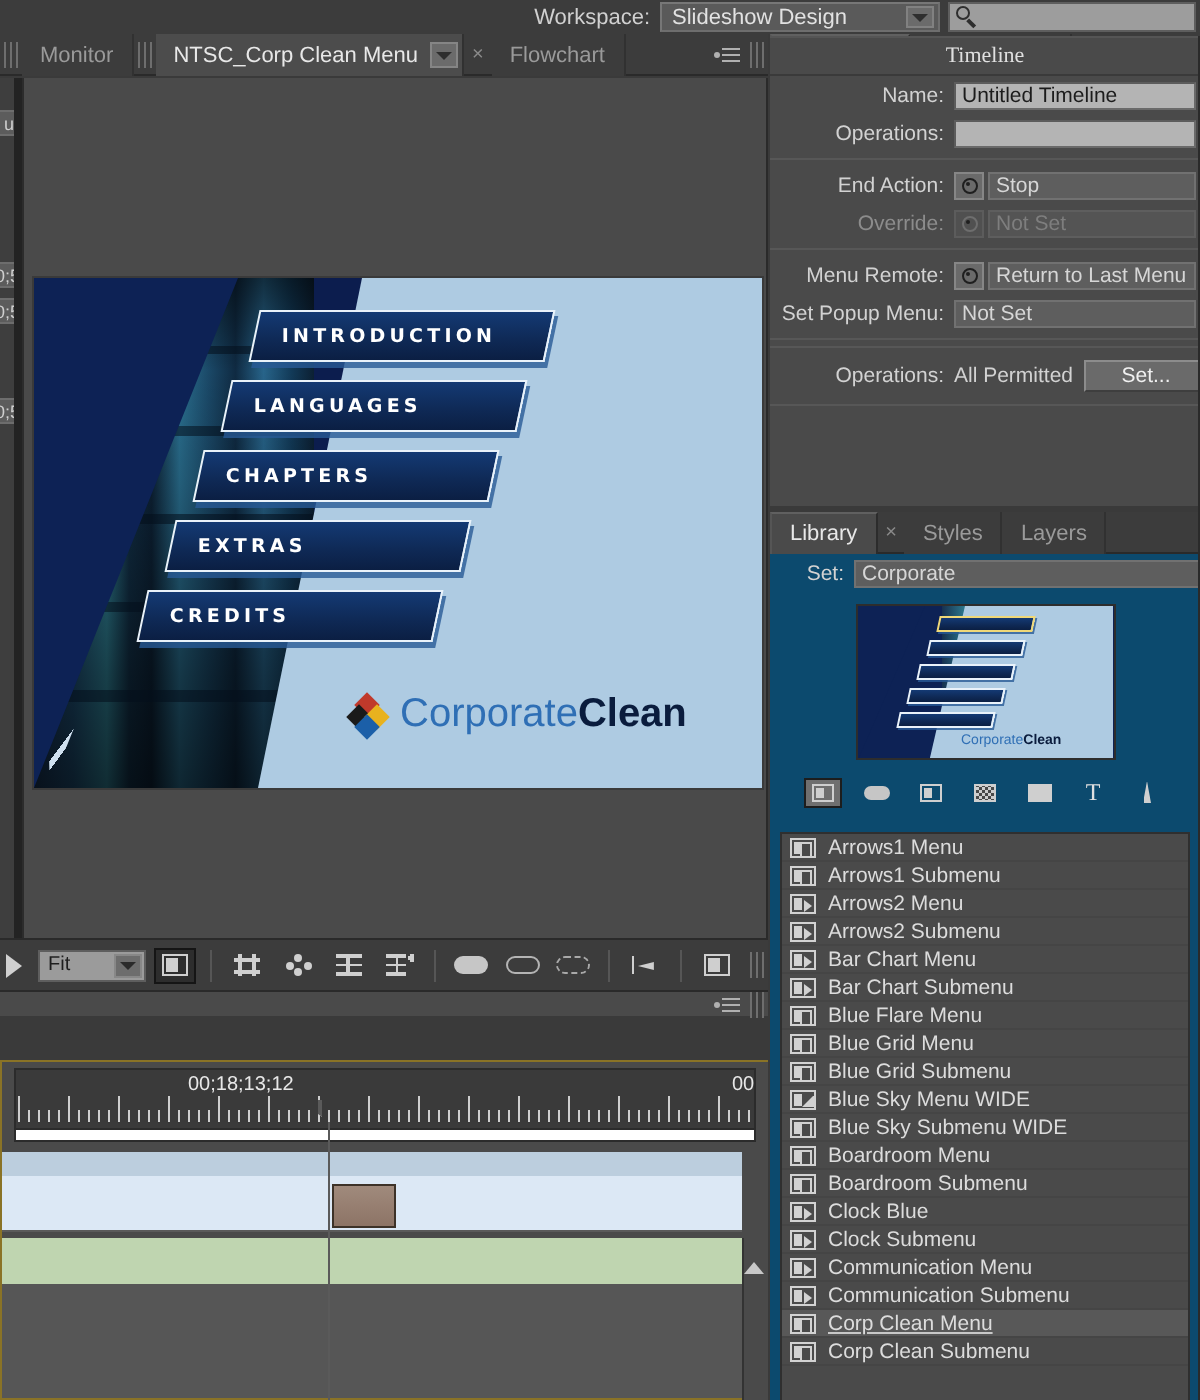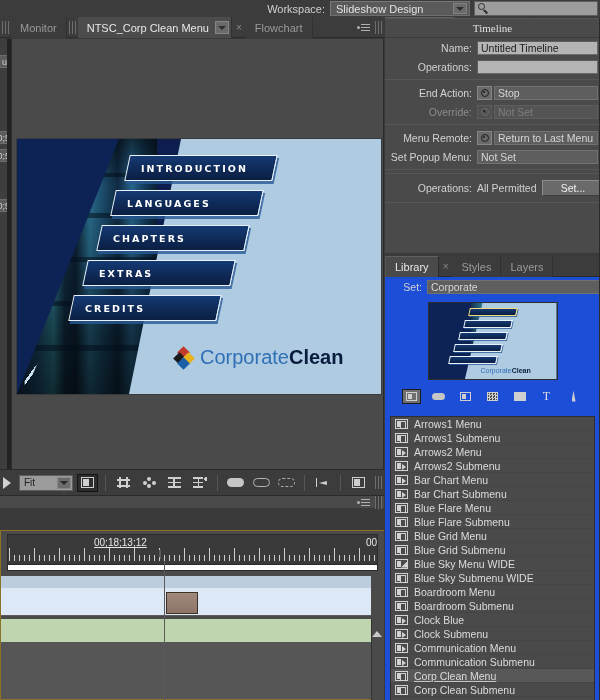--- a/index.html
+++ b/index.html
@@ -321,21 +321,21 @@
     width: 62px; height: 16px; background: #6a6a6a;
     border: 1px solid #8c8c8c; border-bottom-color: #3e3e3e; border-right-color: #3e3e3e;
     color: #f0f0f0; font-size: 10.5px;
     display: flex; align-items: center; justify-content: center;
     margin-left: auto; margin-right: -6px;
   }
 
   
   .library {
     position: absolute; left: 385px; top: 256px; width: 215px; height: 444px;
-    background: #1d4ed8;
+    background: #0c4a6e;
   }
   .lib-setrow { display: flex; align-items: center; height: 20px; padding-right: 0; }
   .lib-setlabel { width: 42px; text-align: right; padding-right: 5px; color: #d2d2d2; font-size: 10.5px; }
   .lib-preview {
     margin: 5px auto 0; width: 130px; height: 78px;
     border: 1px solid #2d2d2d; background: #0d2255; position: relative; overflow: hidden;
   }
   .lib-toolbar {
     height: 22px; display: flex; align-items: center; justify-content: center;
     gap: 8px; margin-top: 5px;
@@ -567,21 +567,21 @@
             <span></span>
             <span></span>
           </span>
       </div>
       <span class="gripper"></span>
     </div>
   </div>
 
   <div class="timeline">
     <div class="tl-ruler">
-      <span class="tl-tc" style="left:86px;text-decoration:underline;">00;18;13;12</span>
+      <span class="tl-tc" style="left:86px;">00;18;13;12</span>
       <span class="tl-tc" style="left:310px;margin-left:48px;">00;36;26;2</span>
       <span class="tl-ticks" id="ticks">
           <span style="left:1px;height:13px;"></span>
           <span style="left:6px;height:6px;"></span>
           <span style="left:11px;height:6px;"></span>
           <span style="left:16px;height:6px;"></span>
           <span style="left:21px;height:6px;"></span>
           <span style="left:26px;height:13px;"></span>
           <span style="left:31px;height:6px;"></span>
           <span style="left:36px;height:6px;"></span>
@@ -809,24 +809,20 @@
         <div class="lirow">
           <span class="li-ico sub"></span>
           <span class="li-name">Bar Chart Submenu</span>
         </div>
         <div class="lirow">
           <span class="li-ico menu"></span>
           <span class="li-name">Blue Flare Menu</span>
         </div>
         <div class="lirow">
           <span class="li-ico menu"></span>
-          <span class="li-name">Blue Flare Submenu</span>
-        </div>
-        <div class="lirow">
-          <span class="li-ico menu"></span>
           <span class="li-name">Blue Grid Menu</span>
         </div>
         <div class="lirow">
           <span class="li-ico menu"></span>
           <span class="li-name">Blue Grid Submenu</span>
         </div>
         <div class="lirow">
           <span class="li-ico wide"></span>
           <span class="li-name">Blue Sky Menu WIDE</span>
         </div>

